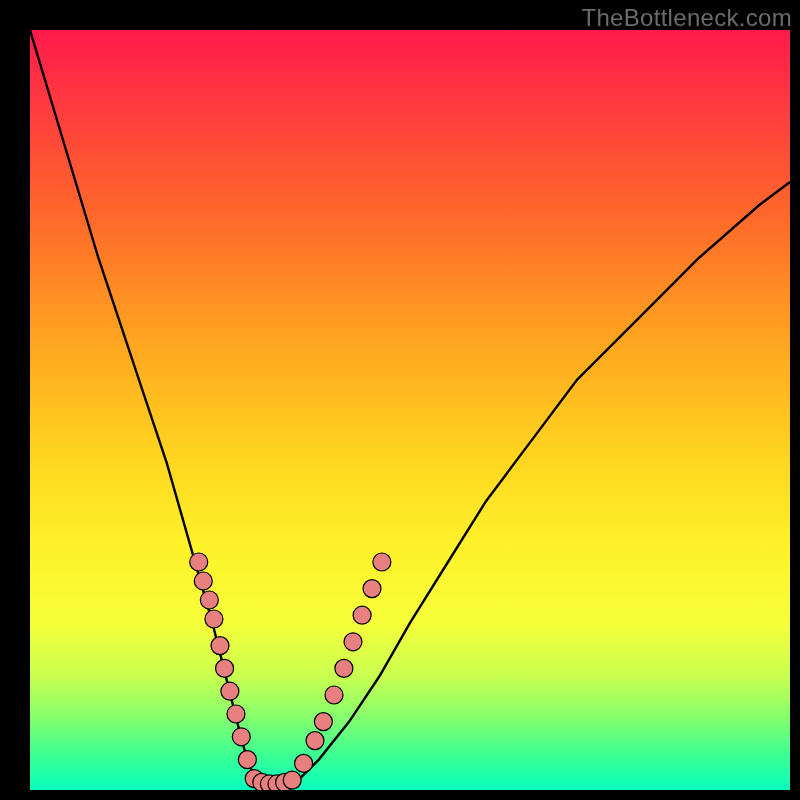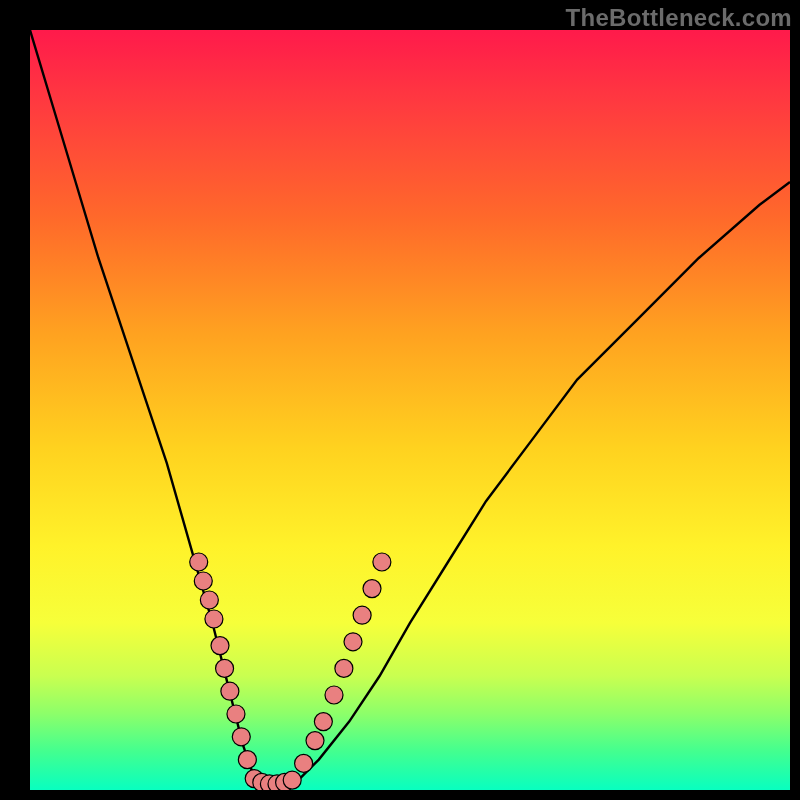--- a/index.html
+++ b/index.html
@@ -36,21 +36,21 @@
       #42ff90 95%,
       #08ffc0 100%
     );
   }
   .watermark {
     position: absolute;
     top: 4px;
     right: 8px;
     color: #6b6b6b;
     font-size: 24px;
-    font-weight: 700;
+    font-weight: 400;
     letter-spacing: 0.3px;
     user-select: none;
   }
   svg.curve {
     position: absolute;
     left: 0;
     top: 0;
     width: 760px;
     height: 760px;
   }

